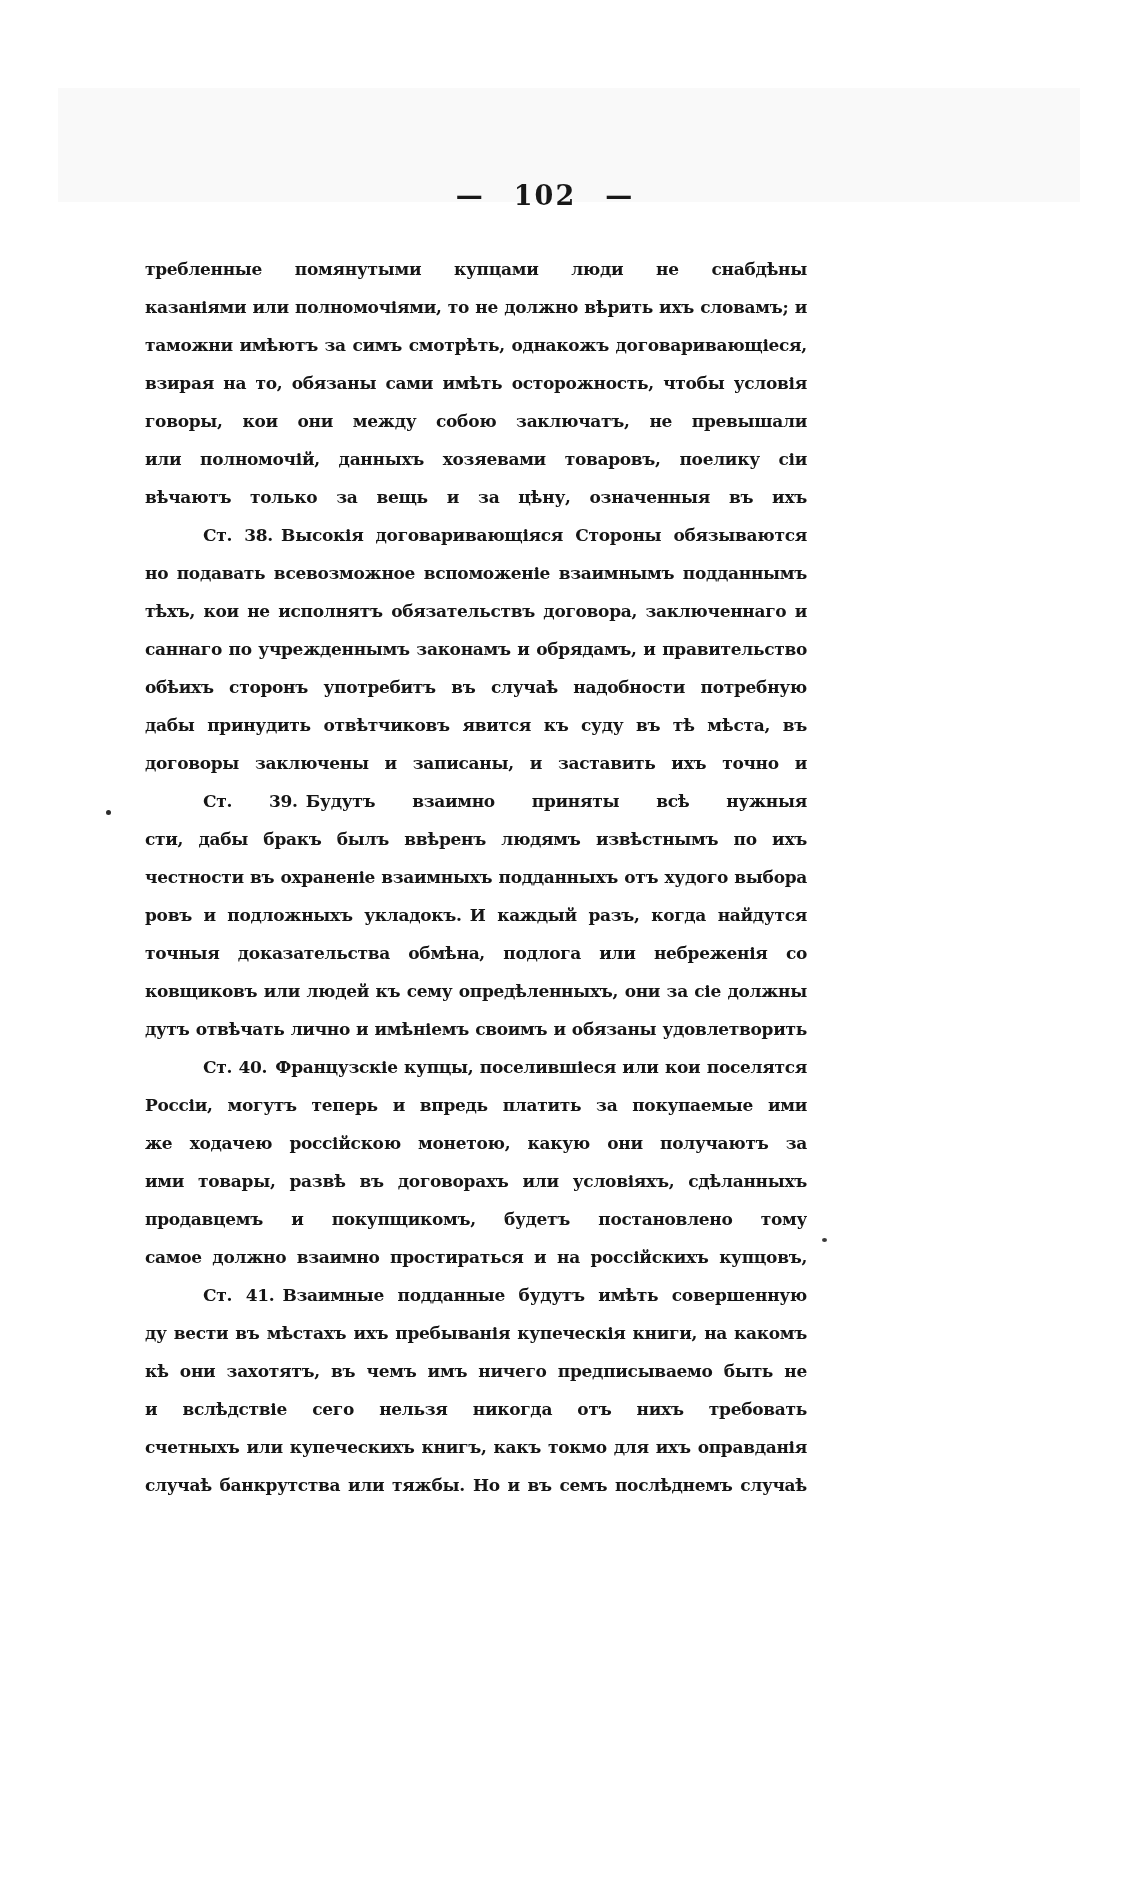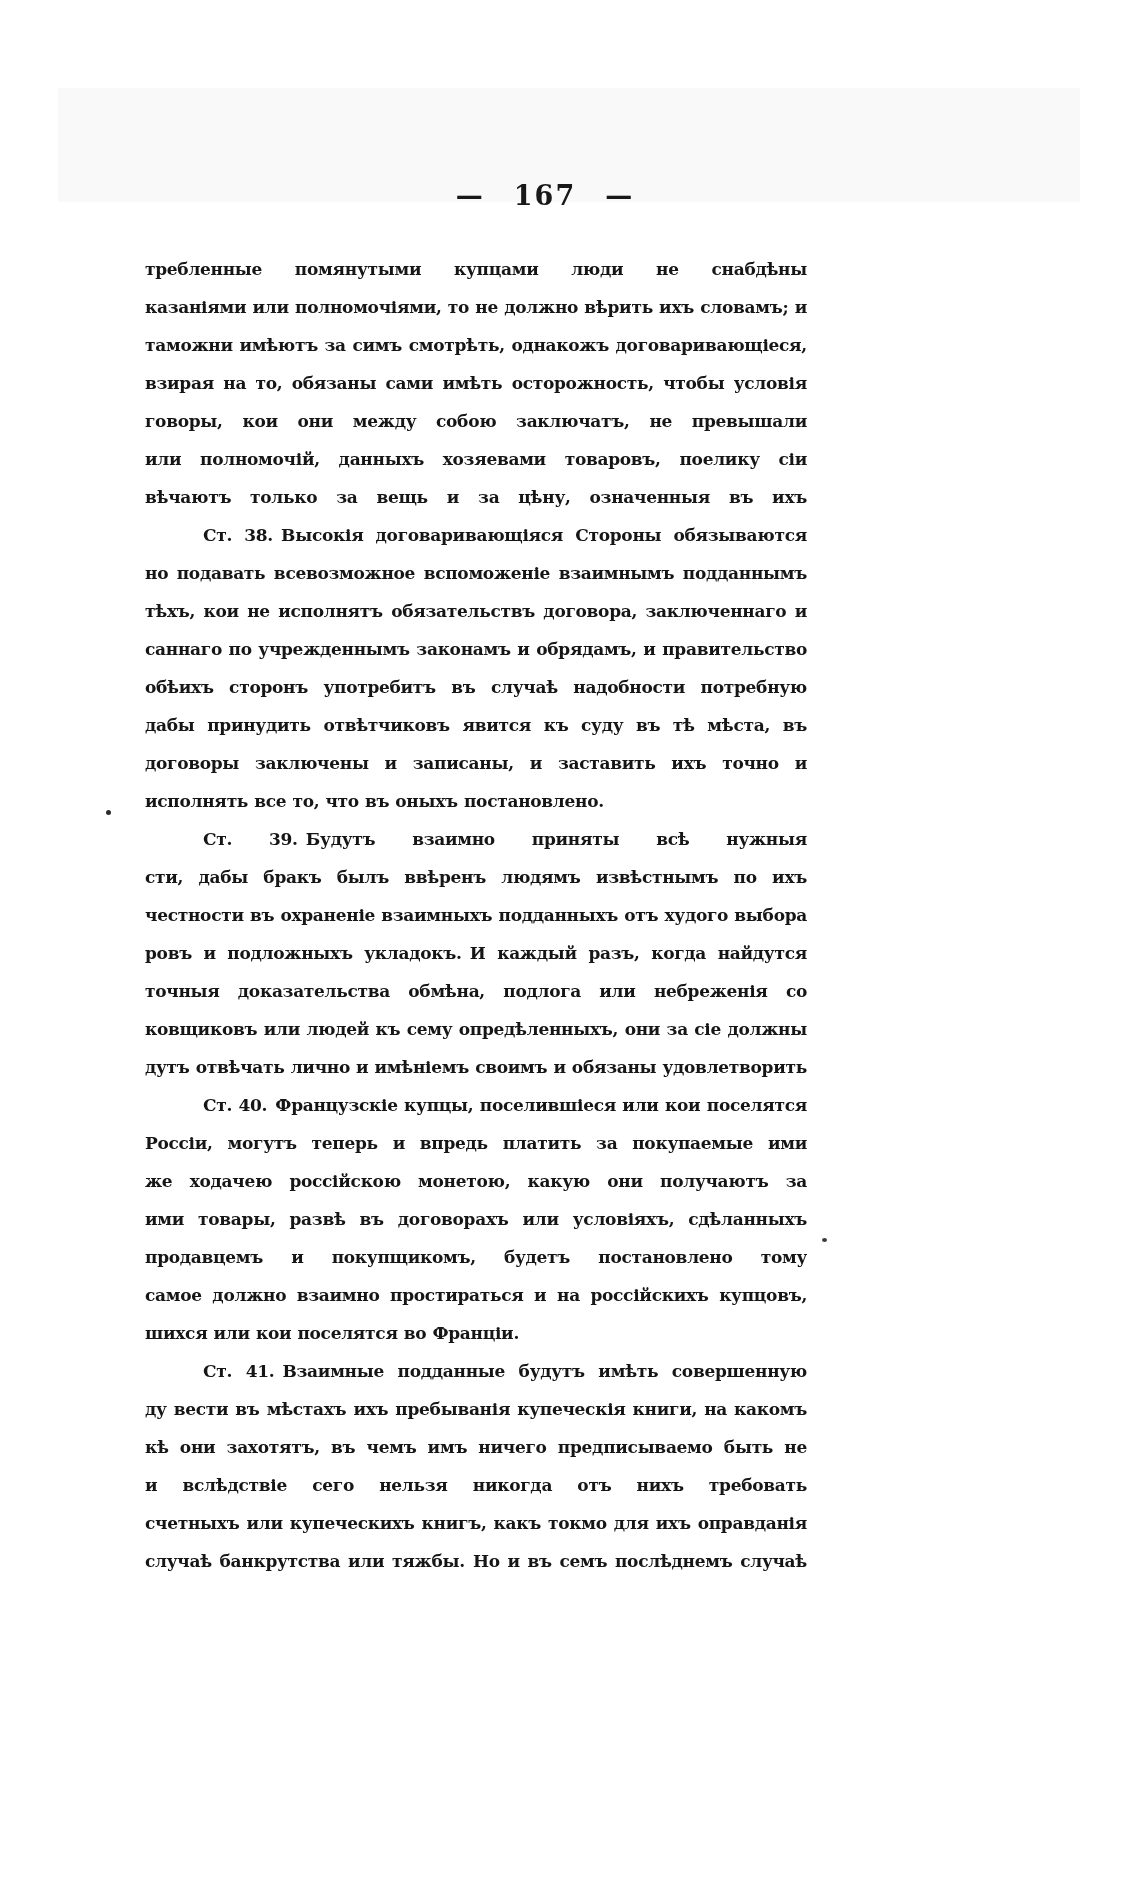--- a/index.html
+++ b/index.html
@@ -80,59 +80,57 @@
     height: 4px;
     border-radius: 50%;
     background: #3a3a3a;
   }
 </style>
 </head>
 <body>
 
 <div class="scan-shade"></div>
 
-<div class="page-header">— 167 —</div>
+<div class="page-header">— 102 —</div>
 
 <main class="text-block">
     <div class="para">
       <div class="line">требленные помянутыми купцами люди не снабдѣны достаточными при-</div>
       <div class="line">казаніями или полномочіями, то не должно вѣрить ихъ словамъ; и хотя</div>
       <div class="line">таможни имѣютъ за симъ смотрѣть, однакожъ договаривающіеся, не</div>
       <div class="line">взирая на то, обязаны сами имѣть осторожность, чтобы условія или до-</div>
       <div class="line">говоры, кои они между собою заключатъ, не превышали повѣренностей</div>
       <div class="line">или полномочій, данныхъ хозяевами товаровъ, поелику сіи послѣдніе от-</div>
       <div class="line last">вѣчаютъ только за вещь и за цѣну, означенныя въ ихъ полномочіяхъ.</div>
     </div>
     <div class="para">
       <div class="line indent">Ст. 38. Высокія договаривающіяся Стороны обязываются взаим-</div>
       <div class="line">но подавать всевозможное вспоможеніе взаимнымъ подданнымъ противу</div>
       <div class="line">тѣхъ, кои не исполнятъ обязательствъ договора, заключеннаго и запи-</div>
       <div class="line">саннаго по учрежденнымъ законамъ и обрядамъ, и правительство съ</div>
       <div class="line">обѣихъ сторонъ употребитъ въ случаѣ надобности потребную власть,</div>
       <div class="line">дабы принудить отвѣтчиковъ явится къ суду въ тѣ мѣста, въ коихъ тѣ</div>
       <div class="line">договоры заключены и записаны, и заставить ихъ точно и совершенно</div>
-      <div class="line last">исполнять все то, что въ оныхъ постановлено.</div>
     </div>
     <div class="para">
       <div class="line indent">Ст. 39. Будутъ взаимно приняты всѣ нужныя предосторожно-</div>
       <div class="line">сти, дабы бракъ былъ ввѣренъ людямъ извѣстнымъ по ихъ знанію и</div>
       <div class="line">честности въ охраненіе взаимныхъ подданныхъ отъ худого выбора това-</div>
       <div class="line">ровъ и подложныхъ укладокъ. И каждый разъ, когда найдутся доста-</div>
       <div class="line">точныя доказательства обмѣна, подлога или небреженія со стороны бра-</div>
       <div class="line">ковщиковъ или людей къ сему опредѣленныхъ, они за сіе должны бу-</div>
       <div class="line">дутъ отвѣчать лично и имѣніемъ своимъ и обязаны удовлетворить при-</div>
     </div>
     <div class="para">
       <div class="line indent">Ст. 40. Французскіе купцы, поселившіеся или кои поселятся въ</div>
       <div class="line">Россіи, могутъ теперь и впредь платить за покупаемые ими товары тою</div>
       <div class="line">же ходачею россійскою монетою, какую они получаютъ за продаваемые</div>
       <div class="line">ими товары, развѣ въ договорахъ или условіяхъ, сдѣланныхъ между</div>
       <div class="line">продавцемъ и покупщикомъ, будетъ постановлено тому противное. Сіе</div>
       <div class="line">самое должно взаимно простираться и на россійскихъ купцовъ, поселив-</div>
-      <div class="line last">шихся или кои поселятся во Франціи.</div>
     </div>
     <div class="para">
       <div class="line indent">Ст. 41. Взаимные подданные будутъ имѣть совершенную свобо-</div>
       <div class="line">ду вести въ мѣстахъ ихъ пребыванія купеческія книги, на какомъ язы-</div>
       <div class="line">кѣ они захотятъ, въ чемъ имъ ничего предписываемо быть не можетъ;</div>
       <div class="line">и вслѣдствіе сего нельзя никогда отъ нихъ требовать предъявленія сихъ</div>
       <div class="line">счетныхъ или купеческихъ книгъ, какъ токмо для ихъ оправданія въ</div>
       <div class="line">случаѣ банкрутства или тяжбы. Но и въ семъ послѣднемъ случаѣ они</div>
     </div>
   </main>

